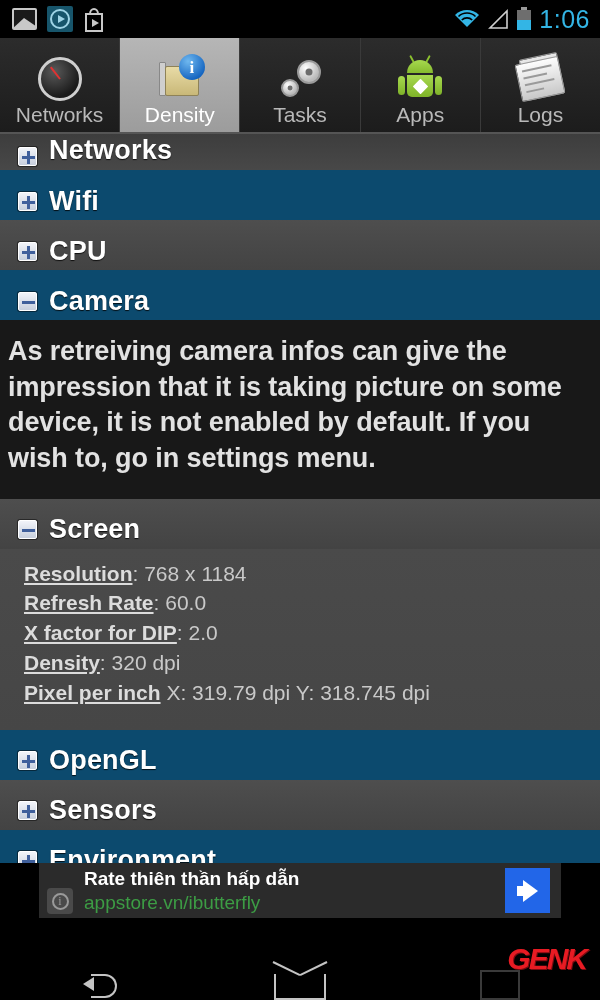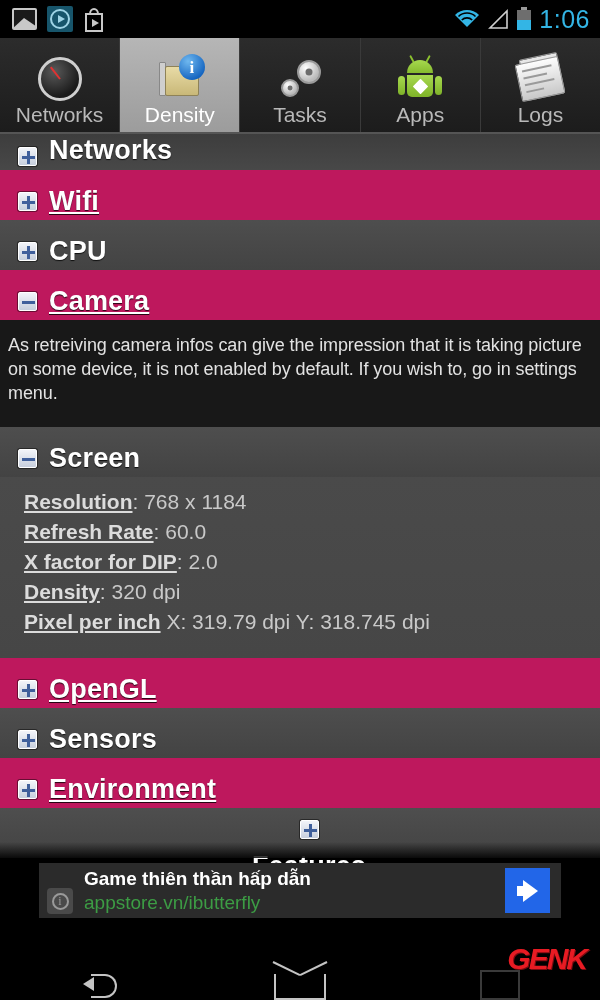--- a/index.html
+++ b/index.html
@@ -105,37 +105,37 @@
   .news-sheet.back { left:5px; top:-4px; background:linear-gradient(#e9e9e9,#bbb); }
   .news-line { position:absolute; left:5px; height:2px; background:#9a9a9a; }
 
   
   .list { position:absolute; top:134px; left:0; right:0; bottom:137px; overflow:hidden; }
   .section-head {
     display:flex; align-items:center; gap:12px; padding:12px 0 0 18px;
     height:50px; color:#fff;
   }
   .section-head.gray { background:linear-gradient(#4e4e4e,#434343); }
-  .section-head.black { background:#be185d;text-decoration:underline; }
+  .section-head.black { background:#0c4a6e; }
   .section-head.clipped { height:36px; align-items:flex-end; padding-bottom:4px;
     background:linear-gradient(#3d3d3d,#484848); }
   .section-title { font-size:27px; font-weight:bold; letter-spacing:0.2px;
     text-shadow:0 1px 1px rgba(0,0,0,.8); }
   .toggle {
     width:19px; height:19px; background:linear-gradient(#f2f4f9,#c7cfdd);
     border:1px solid #ffffff; border-radius:2px; flex:none; position:relative;
     box-shadow:0 0 0 1px rgba(0,0,0,.45);
   }
   .toggle::before, .toggle::after { content:""; position:absolute; background:#3f5f9b; }
   .toggle::before { left:3px; top:8px; width:13px; height:3px; }
   .toggle::after  { left:8px; top:3px; width:3px; height:13px; }
   .toggle.minus::after { display:none; }
 
   .body-block { background:#181818; padding:14px 8px 22px 8px; }
-  .body-text { color:#e2e2e2; font-size:18px; font-weight:normal; line-height:1.32;
+  .body-text { color:#e2e2e2; font-size:27px; font-weight:bold; line-height:1.32;
     letter-spacing:-0.1px; }
   .kv-block { background:linear-gradient(#4a4a4a,#464646); padding:10px 8px 22px 24px; }
   .kv-row { font-size:21px; line-height:1.42; color:#cfcfcf; white-space:nowrap; }
   .kv-key { font-weight:bold; text-decoration:underline; color:#dcdcdc; }
   .kv-val { color:#c9c9c9; }
   .fade-row { position:relative;flex-direction:column; }
   .fade-row::after { content:""; position:absolute; left:0; right:0; bottom:0; height:16px;
     background:linear-gradient(rgba(0,0,0,0), rgba(0,0,0,.85)); pointer-events:none; }
 
   
@@ -353,21 +353,21 @@
       <div class="section-title">Features</div>
     </div>
   </div>
 
   <div class="ad-wrap">
     <div class="ad">
       <div class="ad-info">
           <span>i</span>
         </div>
       <div class="ad-text">
-        <div class="ad-title">Game thiên thần hấp dẫn</div>
+        <div class="ad-title">Rate thiên thần hấp dẫn</div>
         <div class="ad-url">appstore.vn/ibutterfly</div>
       </div>
       <div class="ad-cta">
         <i class="arrow-r"></i>
       </div>
     </div>
   </div>
 
   <div class="navbar">
     <div class="nav-btn">

